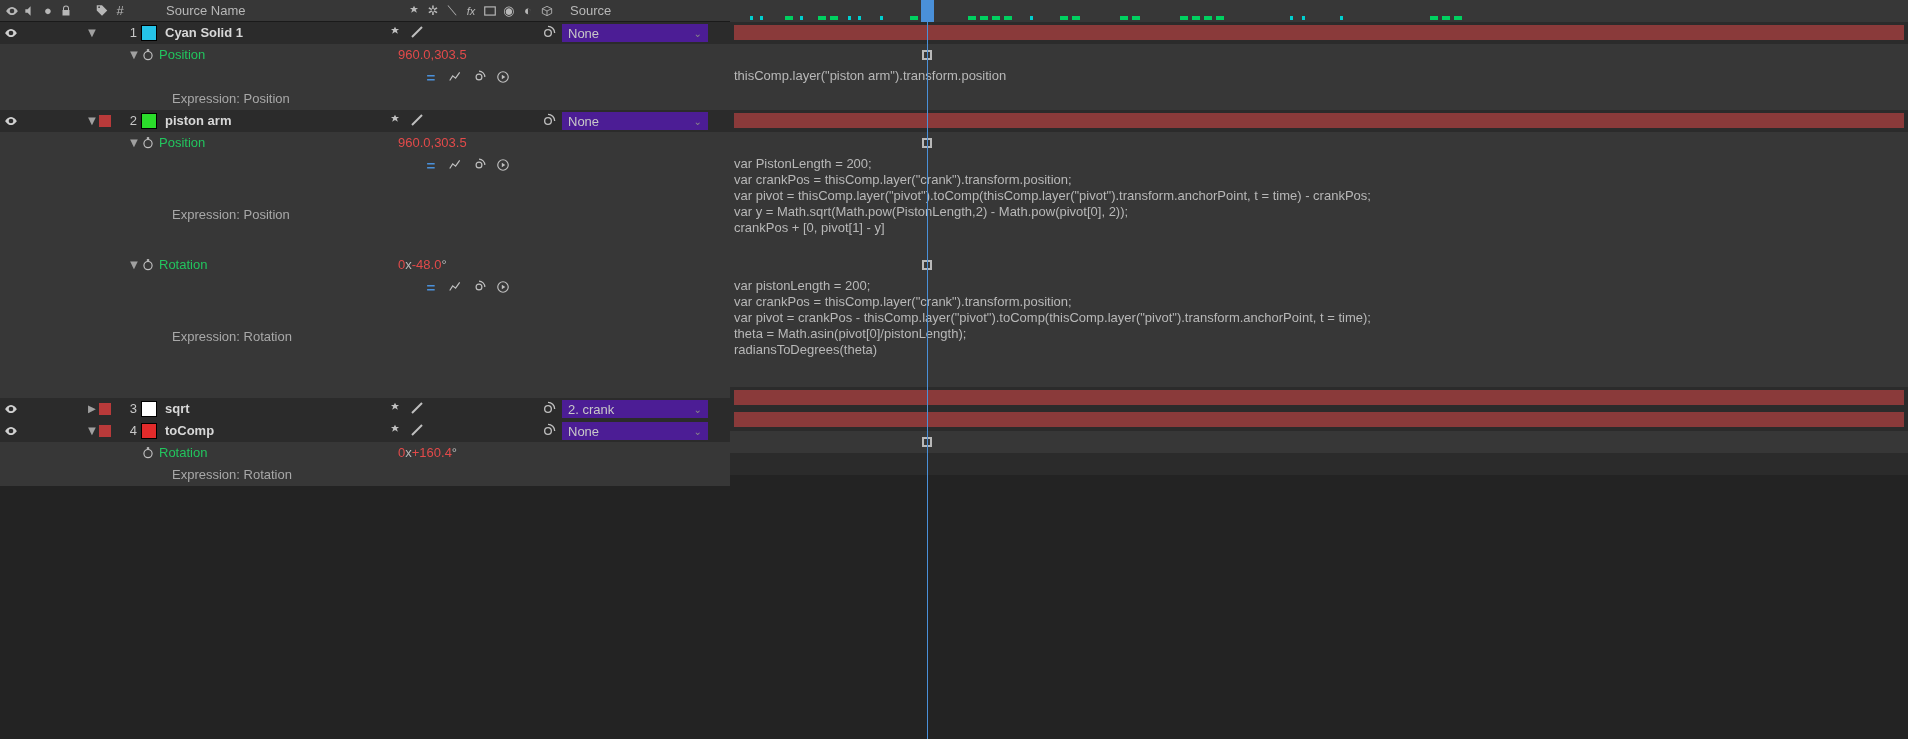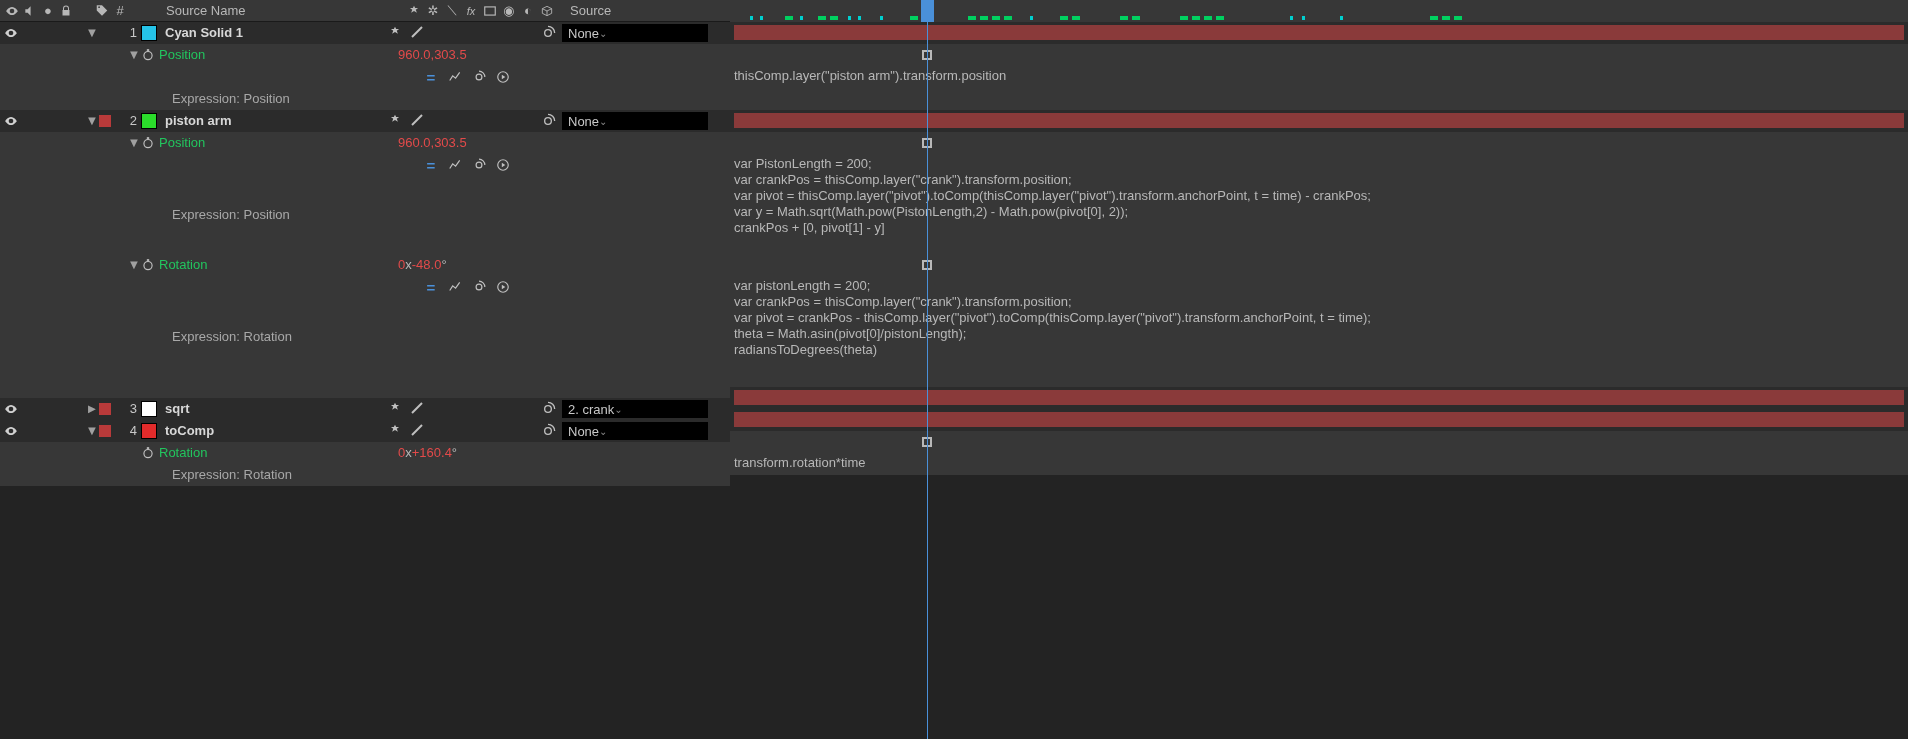--- a/index.html
+++ b/index.html
@@ -33,21 +33,21 @@
   .c-label .sw { width: 12px; height: 12px; }
   .c-num { width: 24px; text-align: right; height: 22px; line-height: 22px; padding-right: 4px; color: #c8c8c8; }
   .c-color { width: 24px; height: 22px; display: flex; align-items: center; }
   .c-color .chip { width: 16px; height: 16px; border: 1px solid #000; }
   .c-name { width: 215px; height: 22px; line-height: 22px; font-weight: bold; color: #d8d8d8; }
   .c-switches { width: 160px; height: 22px; display: flex; align-items: center; gap: 6px; padding-left: 8px; }
   .c-switches .sicon { width: 16px; height: 16px; color: #c0c0c0; }
   .c-switches .slash { width: 16px; height: 16px; }
   .c-parent { width: 168px; height: 22px; display: flex; align-items: center; gap: 6px; }
   .pickwhip { width: 16px; height: 16px; color: #c0c0c0; }
-  .parent-select { flex: 1; height: 18px; background: #000000; color: #c8c8c8; border: none; padding: 0 6px; display: flex; align-items: center; }
+  .parent-select { flex: 1; height: 18px; background: #4c1d95; color: #c8c8c8; border: none; padding: 0 6px; display: flex; align-items: center; justify-content: space-between; }
   .parent-select .chev { color: #888; font-size: 10px; }
   
   
   .prop-indent { width: 127px; }
   .prop .c-twirl2 { width: 14px; text-align: center; height: 22px; line-height: 22px; cursor: pointer; }
   .prop .stopwatch { width: 18px; height: 22px; display: flex; align-items: center; color: #c0c0c0; }
   .prop .pname { width: 239px; height: 22px; line-height: 22px; color: #22c55e; }
   .prop .pval { font-family: inherit; color: #e24a4a; height: 22px; line-height: 22px; }
   .prop .pval .plus { color: #e24a4a; }
   
@@ -214,23 +214,20 @@
   <div class="tl-row tl-dark" style="top:365px">
       <div class="tl-layerbar"></div>
     </div>
 
   <div class="tl-row tl-dark" style="top:387px">
       <div class="tl-layerbar"></div>
     </div>
   <div class="tl-row tl-mid" style="top:409px">
       <span class="tl-kf" style="left:197px"></span>
     </div>
-  <div class="tl-row tl-mid" style="top:431px;height:22px">
-    <div class="tl-text">transform.rotation*time</div>
-  </div>
 
   <div style="position:absolute;left:0;right:0;top:453px;bottom:0;background:#232323"></div>
 </div>
 
 <div class="left-col">
 
   <div class="row layer">
     <div class="c-flags">
       <span class="eye">
         <svg width="14" height="14" viewBox="0 0 24 24">

